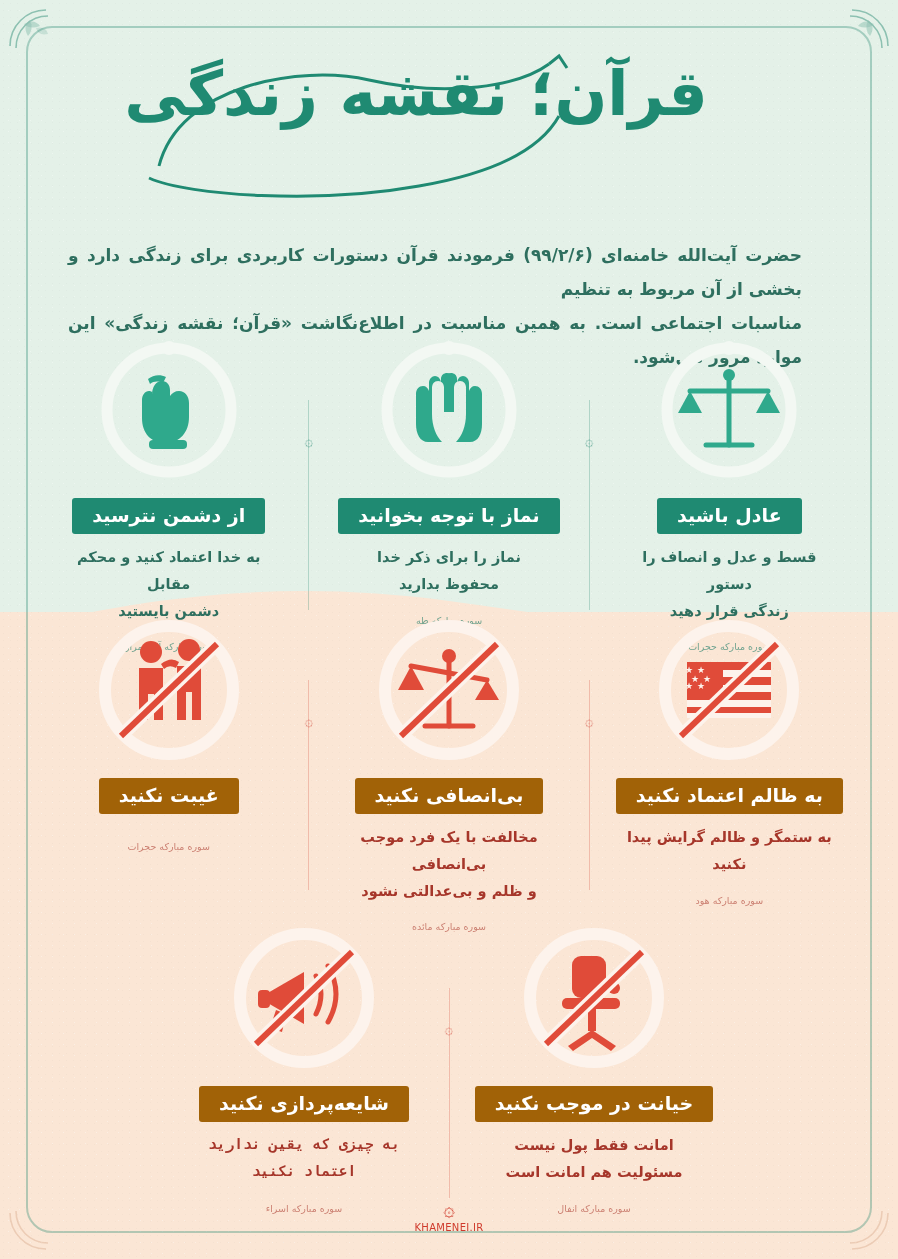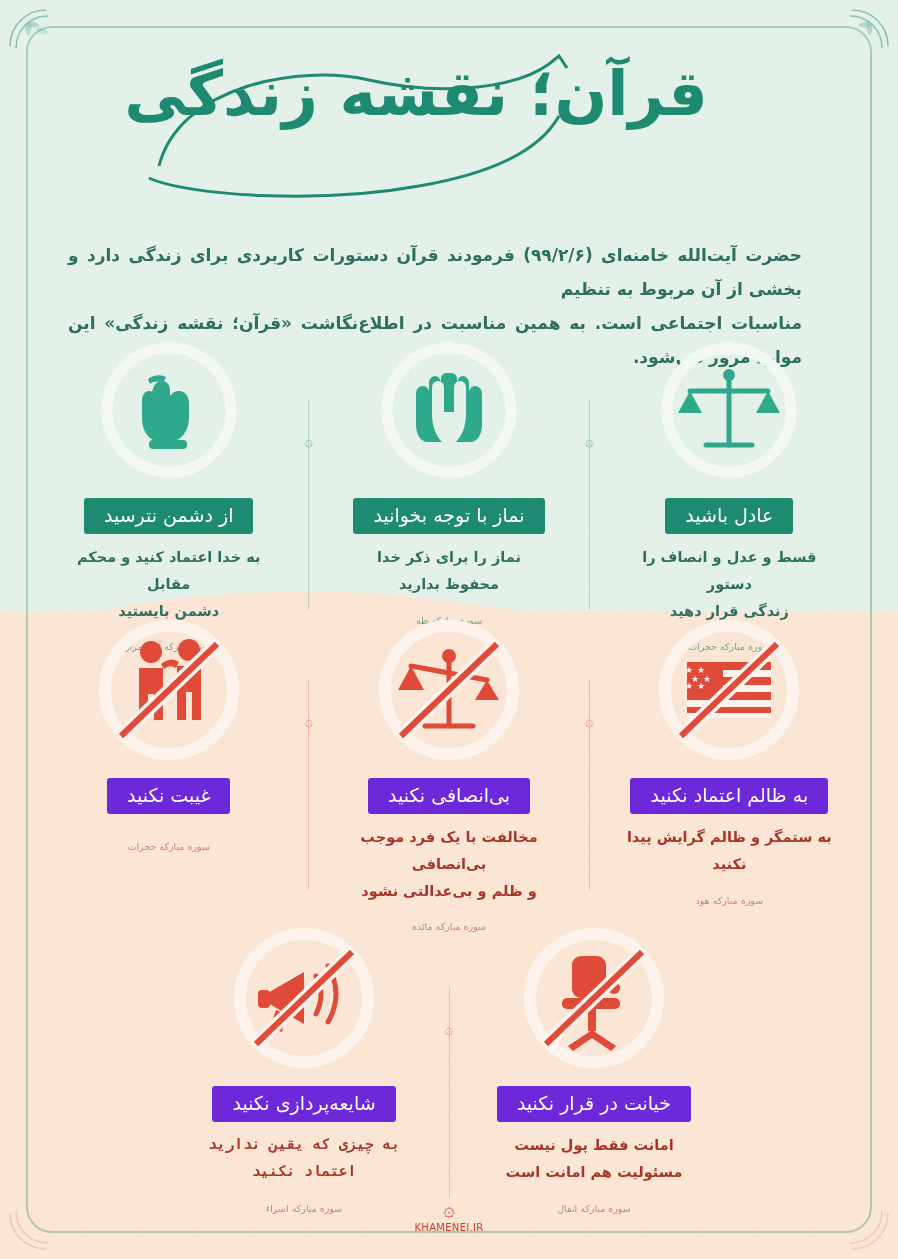--- a/index.html
+++ b/index.html
@@ -115,28 +115,28 @@
 
   .icon-box {
     width: 160px; height: 160px;
     display: flex; align-items: center; justify-content: center;
     margin-bottom: 8px;
   }
   .label {
     display: inline-block;
     color: #ffffff;
     font-size: 19px;
-    font-weight: normal;
+    font-weight: bold;
     padding: 6px 20px 8px 20px;
     border-radius: 3px;
     margin-bottom: 10px;
     white-space: nowrap;
   }
   .label.green { background: #1f8a72; }
-  .label.red { background: #6d28d9; }
+  .label.red { background: #a16207; }
   .desc {
     font-size: 14.5px;
     line-height: 1.85;
     font-weight: bold;
     width: 210px;
   }
   .desc.green { color: #2e6f5f; }
   .desc.red { color: #a6362a; }
   .source {
     margin-top: 17px;
@@ -385,21 +385,21 @@
             <rect x="58" y="38" width="34" height="42" rx="9"></rect>
             <rect x="48" y="80" width="58" height="11" rx="5"></rect>
             <rect x="74" y="91" width="8" height="22"></rect>
             <path d="M54 128 l24 -16 l24 16 l-5 5 l-19 -13 l-19 13 Z"></path>
             <circle cx="100" cy="70" r="6"></circle>
           </g>
           <line x1="30" y1="128" x2="130" y2="32" stroke="#fdf3ec" stroke-width="13"></line>
           <line x1="32" y1="126" x2="128" y2="34" stroke="#e04b39" stroke-width="6"></line>
         </svg>
       </div>
-      <span class="label red">خیانت در قرار نکنید</span>
+      <span class="label red">خیانت در موجب نکنید</span>
       <div class="desc red" style="white-space:pre-line;">امانت فقط پول نیست
 مسئولیت هم امانت است</div>
       <div class="source red">سوره مبارکه انفال</div>
     </div>
 
     <div class="sep">
       <div class="sep-line warm">
           <span class="sep-dot warm">۞</span>
         </div>
     </div>

